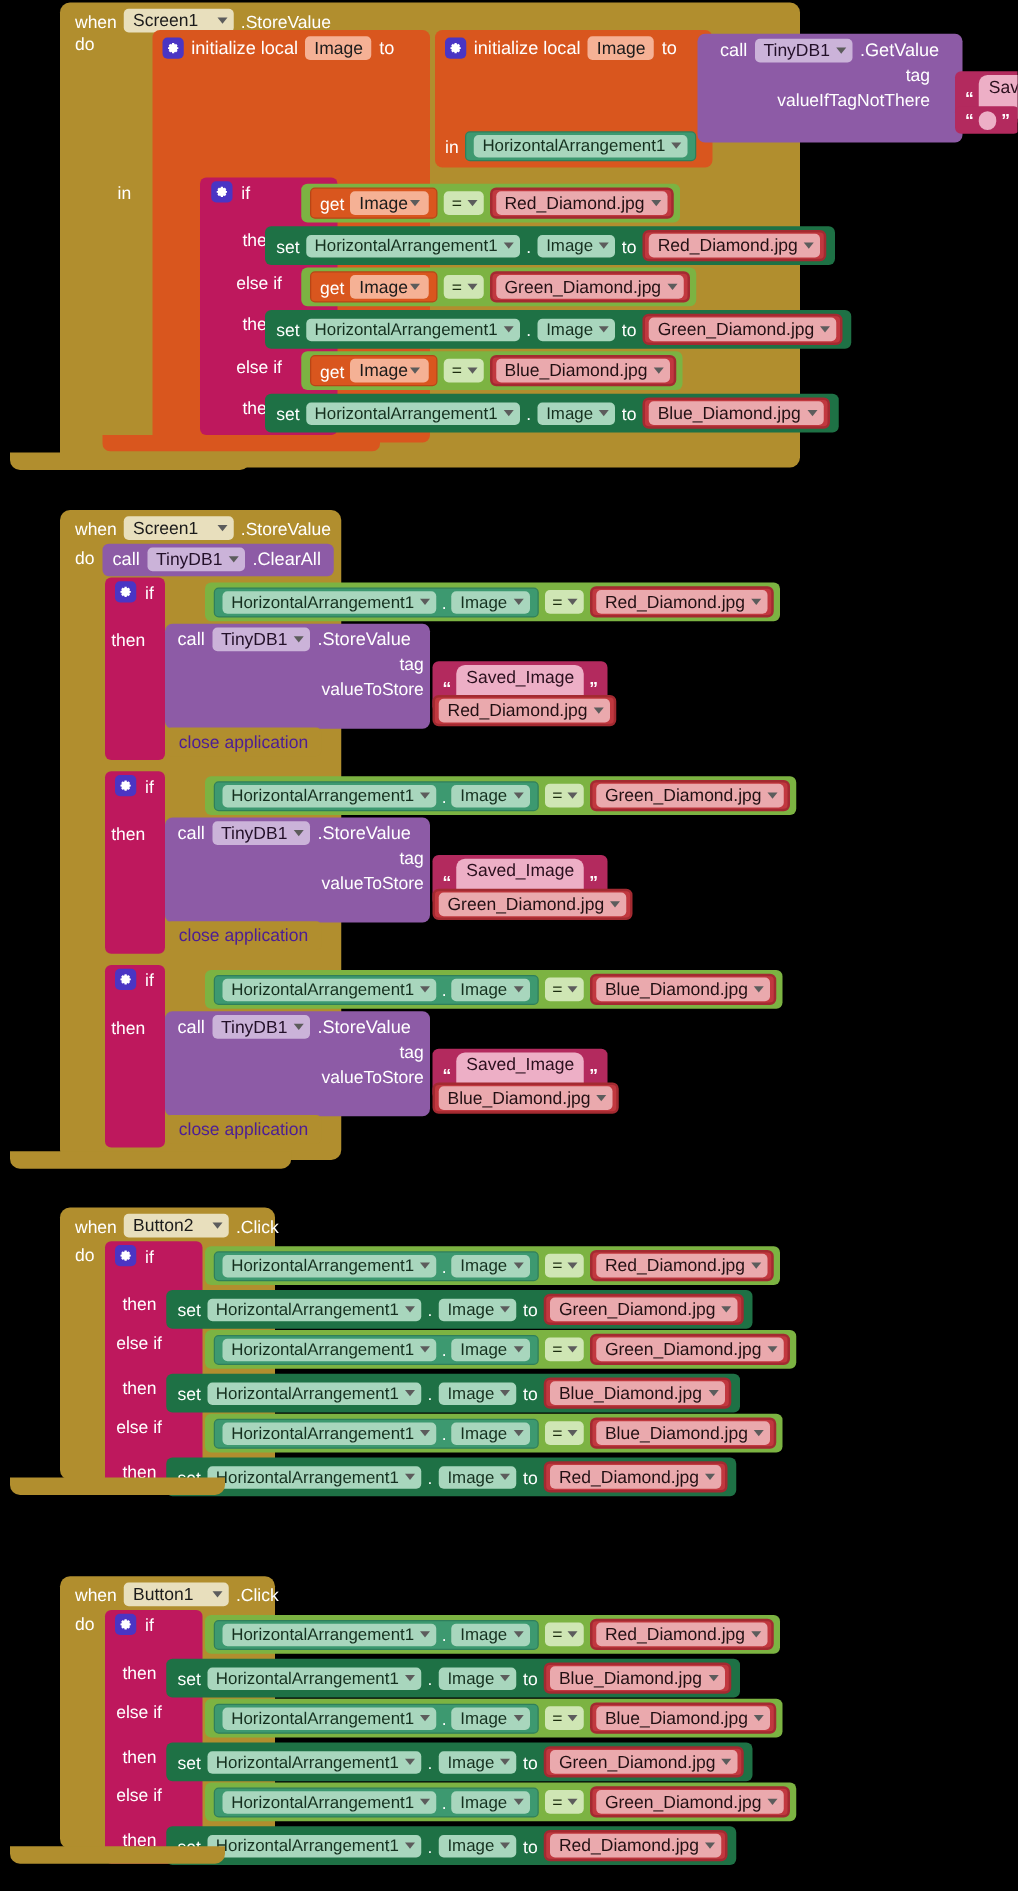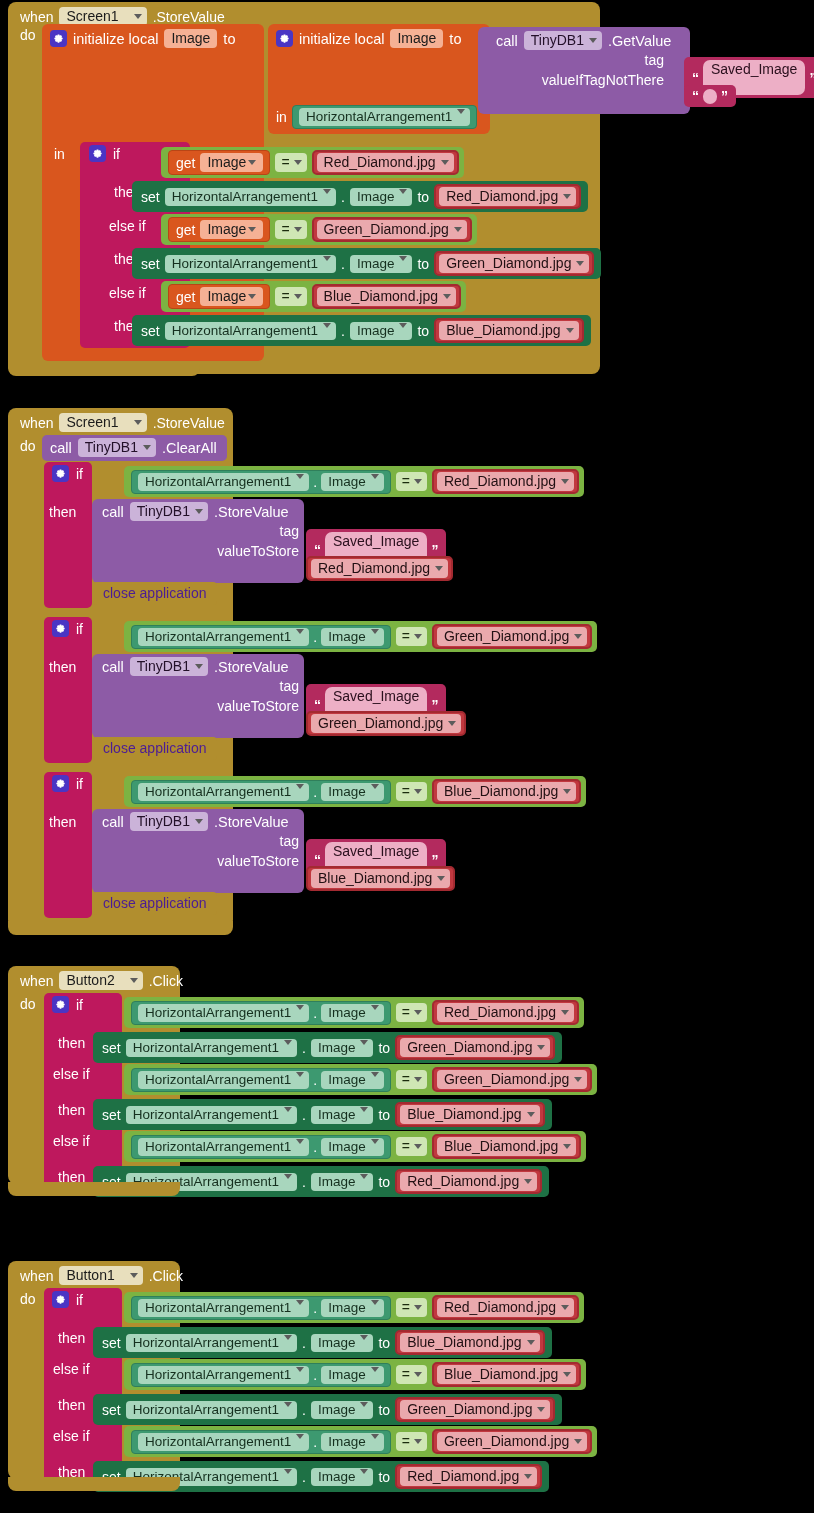--- a/index.html
+++ b/index.html
@@ -12,20 +12,21 @@
     height: 1513px;
     position: relative;
     font-family: "Liberation Sans", sans-serif;
     overflow: hidden;
   }
 
   
   .blk {
     position: absolute;
     box-sizing: border-box;
+    margin-left: 40px;
   }
   .row {
     display: flex;
     align-items: center;
     white-space: nowrap;
   }
 
   
   .event {
     background: #b18e2e;
@@ -125,21 +126,21 @@
     gap: 4px;
     background: #3d9970;
     border: 1px solid #2f7f5b;
     border-radius: 4px;
     padding: 2px 6px;
     color: #ffffff;
     font-size: 14px;
   }
   .chip-green {
     display: inline-flex;
-    align-items: flex-start;
+    align-items: center;
     gap: 3px;
     background: #a8d6bd;
     color: #15301f;
     border-radius: 4px;
     padding: 1px 5px 2px 7px;
     font-size: 13.5px;
   }
 
   
   .setter {

